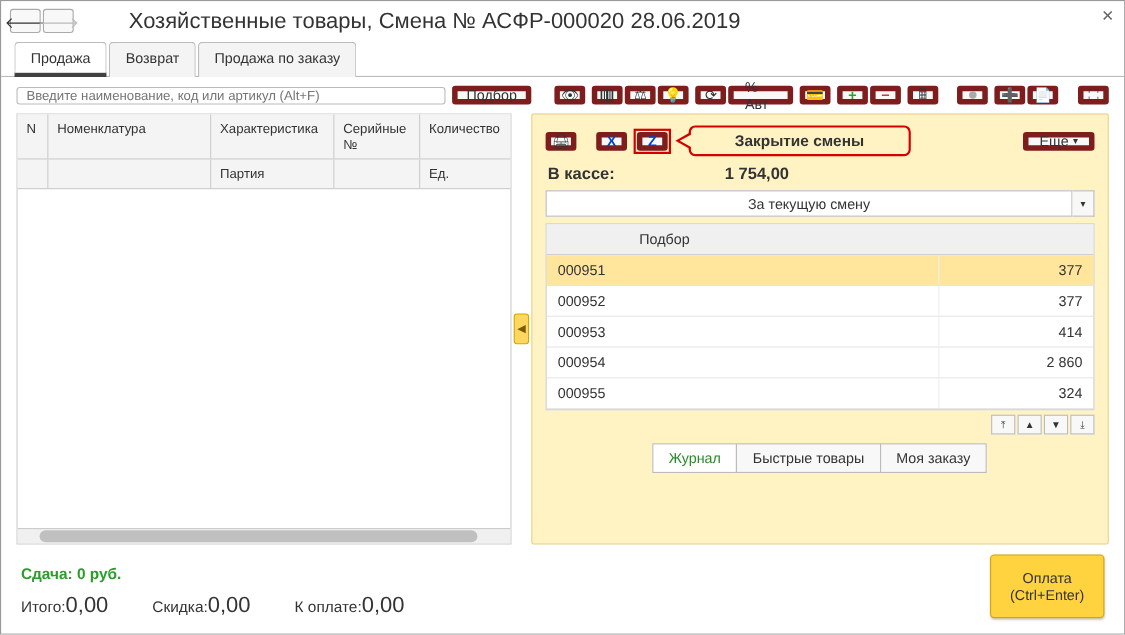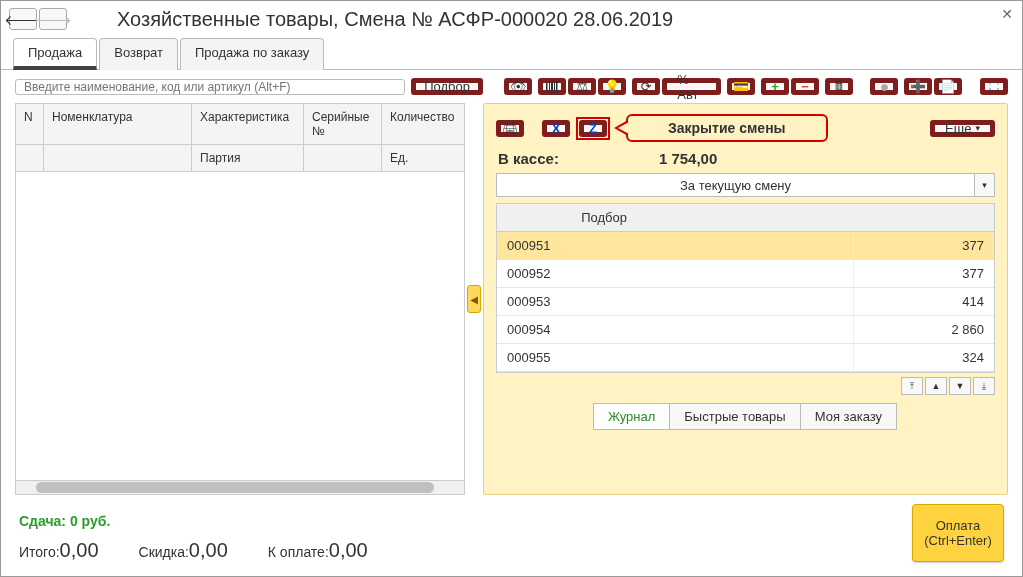--- a/index.html
+++ b/index.html
@@ -56,21 +56,21 @@
   .nav-row { display: flex; justify-content: flex-end; gap: 2px; margin-top: 4px; }
   .nav-mini { width: 22px; height: 18px; border: 1px solid #bbb; background: #f8f8f8; font-size: 9px; display: flex; align-items: center; justify-content: center; cursor: pointer; }
   .bottom-tabs { display: flex; justify-content: center; gap: 0; margin-top: 8px; }
   .btab { padding: 5px 14px; border: 1px solid #bbb; background: #f8f8f8; cursor: pointer; margin-left: -1px; }
   .btab.active { color: #2a8a2a; background: #fff; }
   .footer { padding: 10px 18px 14px 18px; display: flex; flex-direction: column; gap: 10px; position: relative; }
   .change-row { text-align: left; font-size: 14px; font-weight: bold; color: #2a9d2a; }
   .totals-row { display: flex; align-items: baseline; font-size: 15px; }
   .totals-row .lbl { font-size: 14px; }
   .totals-row .val { font-size: 20px; }
-  .pay-btn { position: absolute; right: 18px; bottom: 14px; width: 92px; height: 58px; background: #ffd23f; border: 1px solid #d4a700; border-radius: 4px; display: flex; flex-direction: column; align-items: center; justify-content: center; font-size: 13px; cursor: pointer; box-shadow: 0 1px 2px rgba(0,0,0,.2); }
+  .pay-btn { position: absolute; right: 18px; bottom: 14px; width: 104px; height: 58px; background: #ffd23f; border: 1px solid #d4a700; border-radius: 4px; display: flex; flex-direction: column; align-items: center; justify-content: center; font-size: 13px; cursor: pointer; box-shadow: 0 1px 2px rgba(0,0,0,.2); }
   .green { color: #28a428; font-weight: bold; }
   .red { color: #d43a3a; font-weight: bold; }
   .plus-circle { color: #28a428; }
   .gray-dot { color: #aaa; font-size: 16px; }
   .icon-refresh::before { content: '⟳'; }
   svg { display: block; }
 </style>
 </head>
 <body>
 

